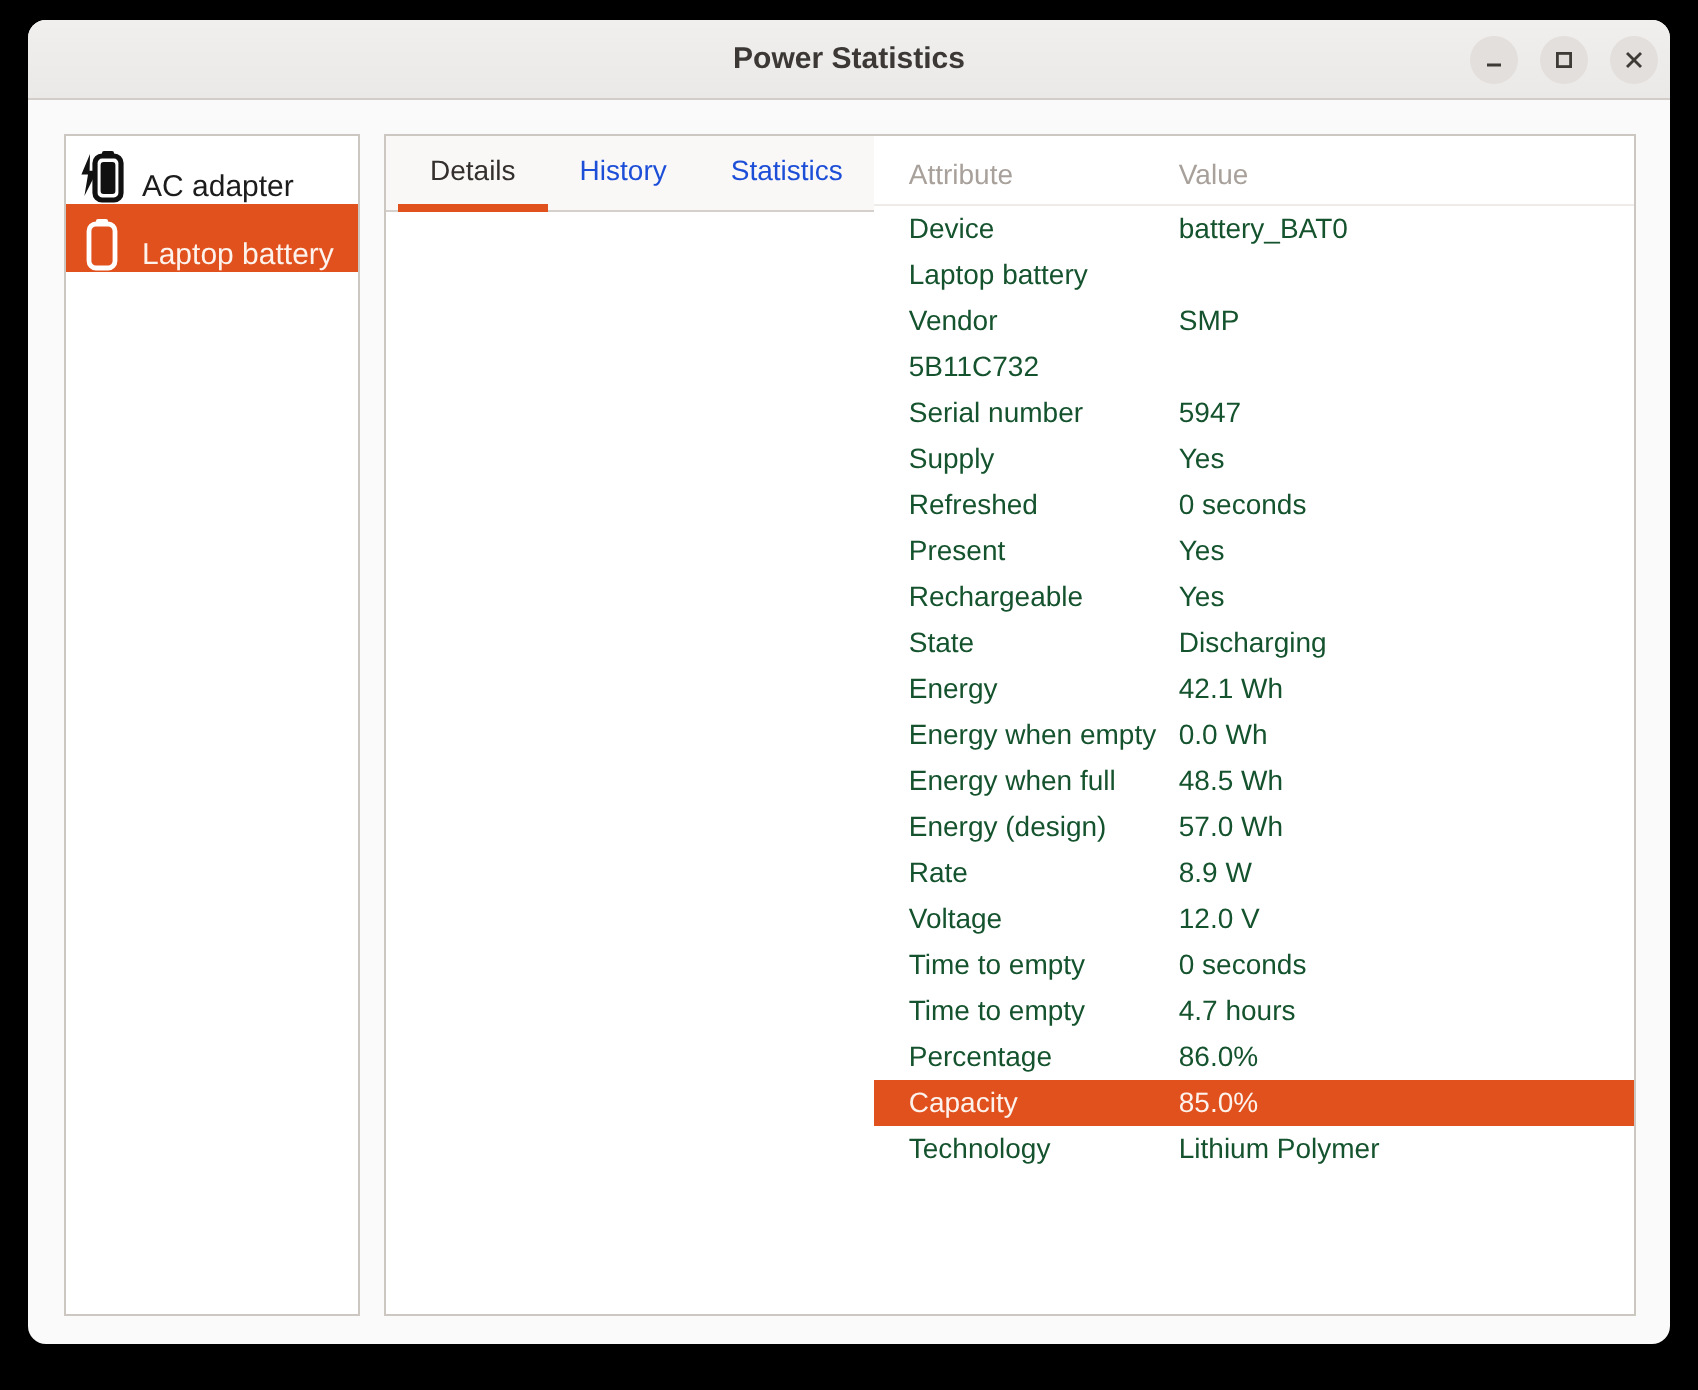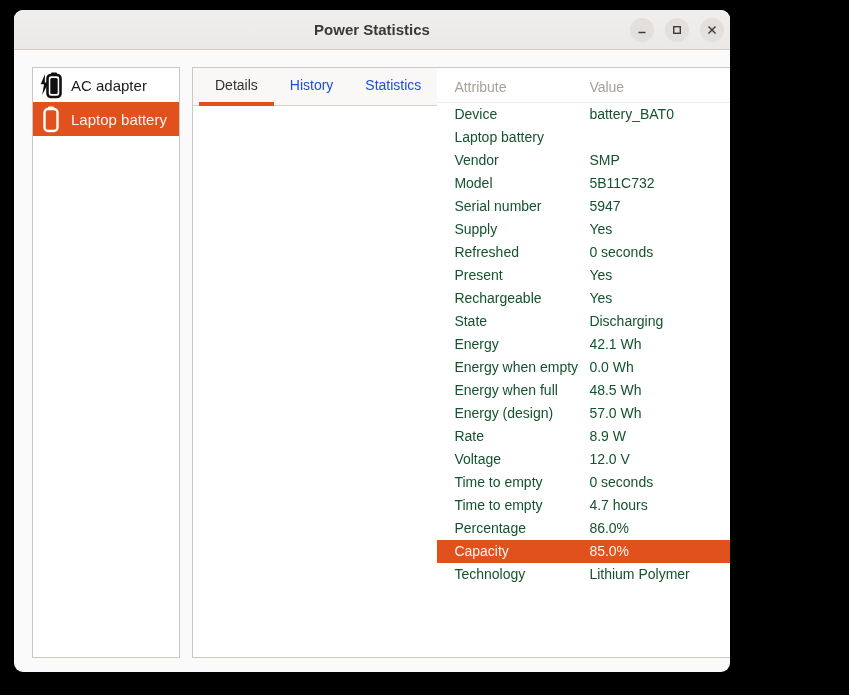--- a/index.html
+++ b/index.html
@@ -6,21 +6,21 @@
   html,body { width:849px; height:695px; }
   body {
     font-family:"Liberation Sans", sans-serif;
     background:#000;
     position:relative;
     overflow:hidden;
   }
   .canvas { position:absolute; inset:0; width:849px; height:695px; background:#000; }
 
   .window {
-    position:absolute; left:14px; top:10px; width:716px; height:662px;
+    position:absolute; left:14px; top:10px; width:821px; height:662px;
     background:#fafafa; border-radius:9px; overflow:hidden;
     box-shadow:0 2px 10px rgba(0,0,0,.5);
   }
 
   
   .headerbar {
     position:relative; height:40px;
     background:linear-gradient(#f1efee,#ebe9e8);
     border-bottom:1px solid #d2cdc8;
   }
@@ -39,21 +39,21 @@
     color:#3e3a36;
   }
   .win-btn svg { display:block; }
 
   
   .sidebar {
     position:absolute; left:18px; top:57px; width:148px; height:591px;
     background:#fff; border:1px solid #cdc7c2;
   }
   .side-item {
-    height:34px; display:flex; align-items:center; gap:7px;
+    height:34px; display:flex; align-items:flex-end; gap:7px;
     padding-left:5px; font-size:15px; color:#1c1c1c; cursor:pointer;
   }
   .side-item .icn { width:26px; height:28px; display:flex; align-items:center; justify-content:center; }
   .side-item.selected { background:var(--accent); color:var(--selected-text); }
 
   
   .main {
     position:absolute; left:178px; top:57px; width:626px; height:591px;
     background:#fff; border:1px solid #cdc7c2;
     display:flex; flex-direction:row;
@@ -154,21 +154,20 @@
     <div class="c2">battery_BAT0</div>
   </div>
             <div class="trow">
     <div class="c2">Laptop battery</div>
   </div>
             <div class="trow">
     <div class="c1">Vendor</div>
     <div class="c2">SMP</div>
   </div>
             <div class="trow">
-    <div class="c1">Model</div>
     <div class="c2">5B11C732</div>
   </div>
             <div class="trow">
     <div class="c1">Serial number</div>
     <div class="c2">5947</div>
   </div>
             <div class="trow">
     <div class="c1">Supply</div>
     <div class="c2">Yes</div>
   </div>

